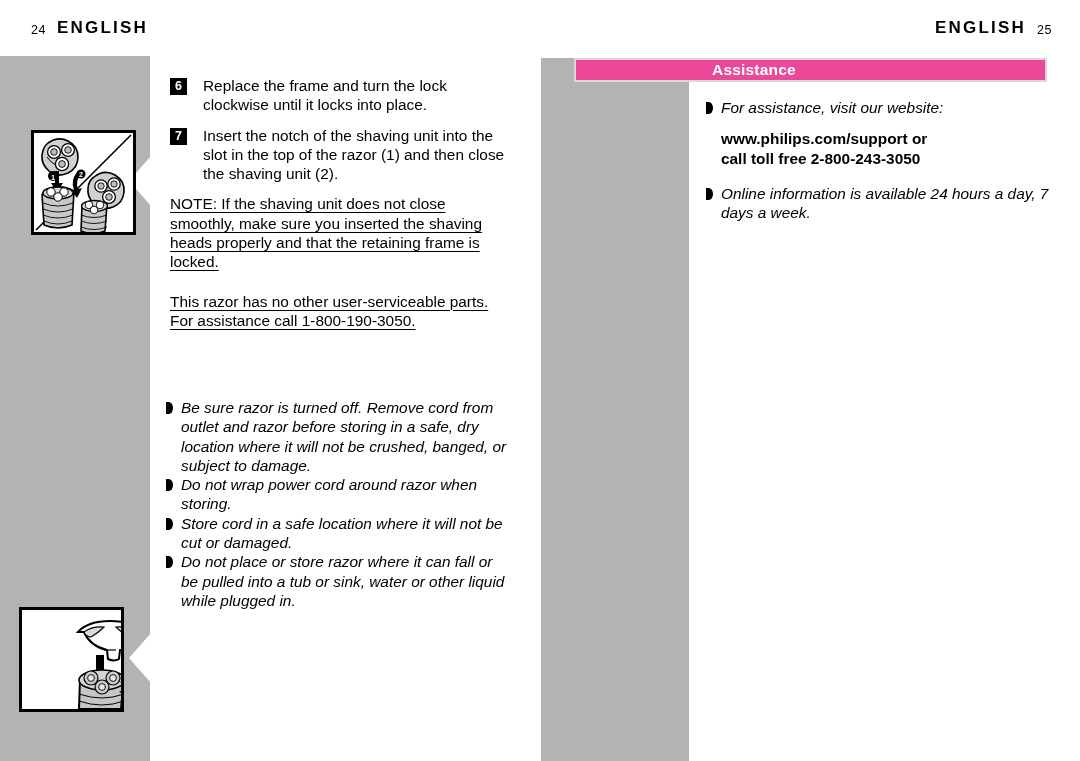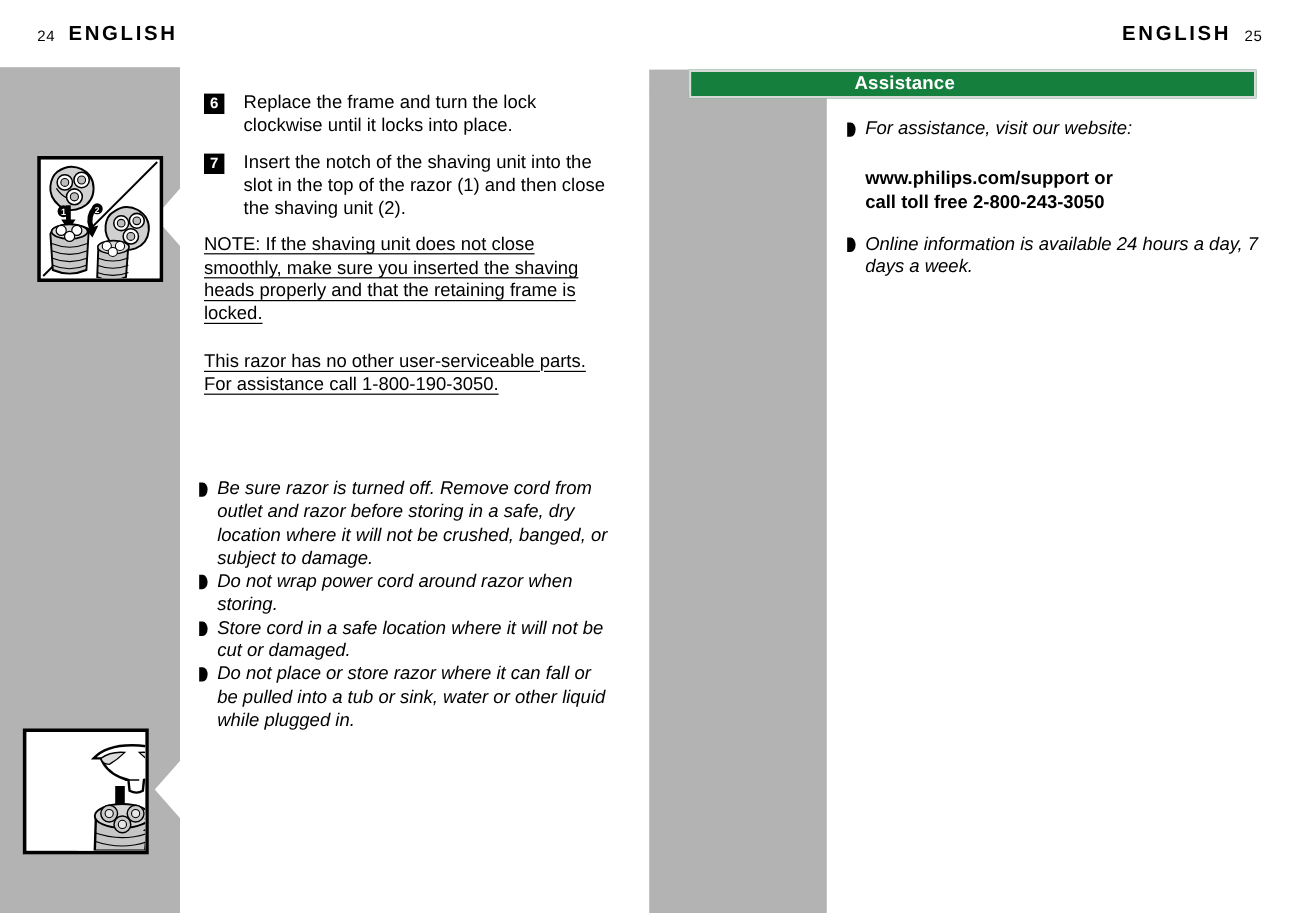--- a/index.html
+++ b/index.html
@@ -85,21 +85,21 @@
     background: #ffffff;
     border: 3px solid #000000;
     box-sizing: border-box;
     overflow: hidden;
   }
   .figure svg { display: block; }
 
   
   .secbar {
     position: absolute;
-    background: #15803d;
+    background: #ec4899;
     border: 2px solid #d8d8d8;
     box-sizing: border-box;
     height: 24px;
     display: flex;
     align-items: center;
   }
   .secbar-title {
     color: #ffffff;
     font-weight: bold;
     font-size: 15.5px;
@@ -317,21 +317,21 @@
 
     <ul class="bullets">
       <li>
         <span class="bul"></span>
         <span>For assistance, visit our website:</span>
       </li>
     </ul>
 
     <div class="spacer-s"></div>
 
-    <div class="blockbold" style="padding-left:15px;margin-top:10px;">
+    <div class="blockbold" style="padding-left:15px;">
       <div>www.philips.com/support or</div>
       <div>call toll free 2-800-243-3050</div>
     </div>
 
     <div class="spacer-m"></div>
 
     <ul class="bullets">
       <li>
         <span class="bul"></span>
         <span>Online information is available 24 hours a day, 7 days a week.</span>

